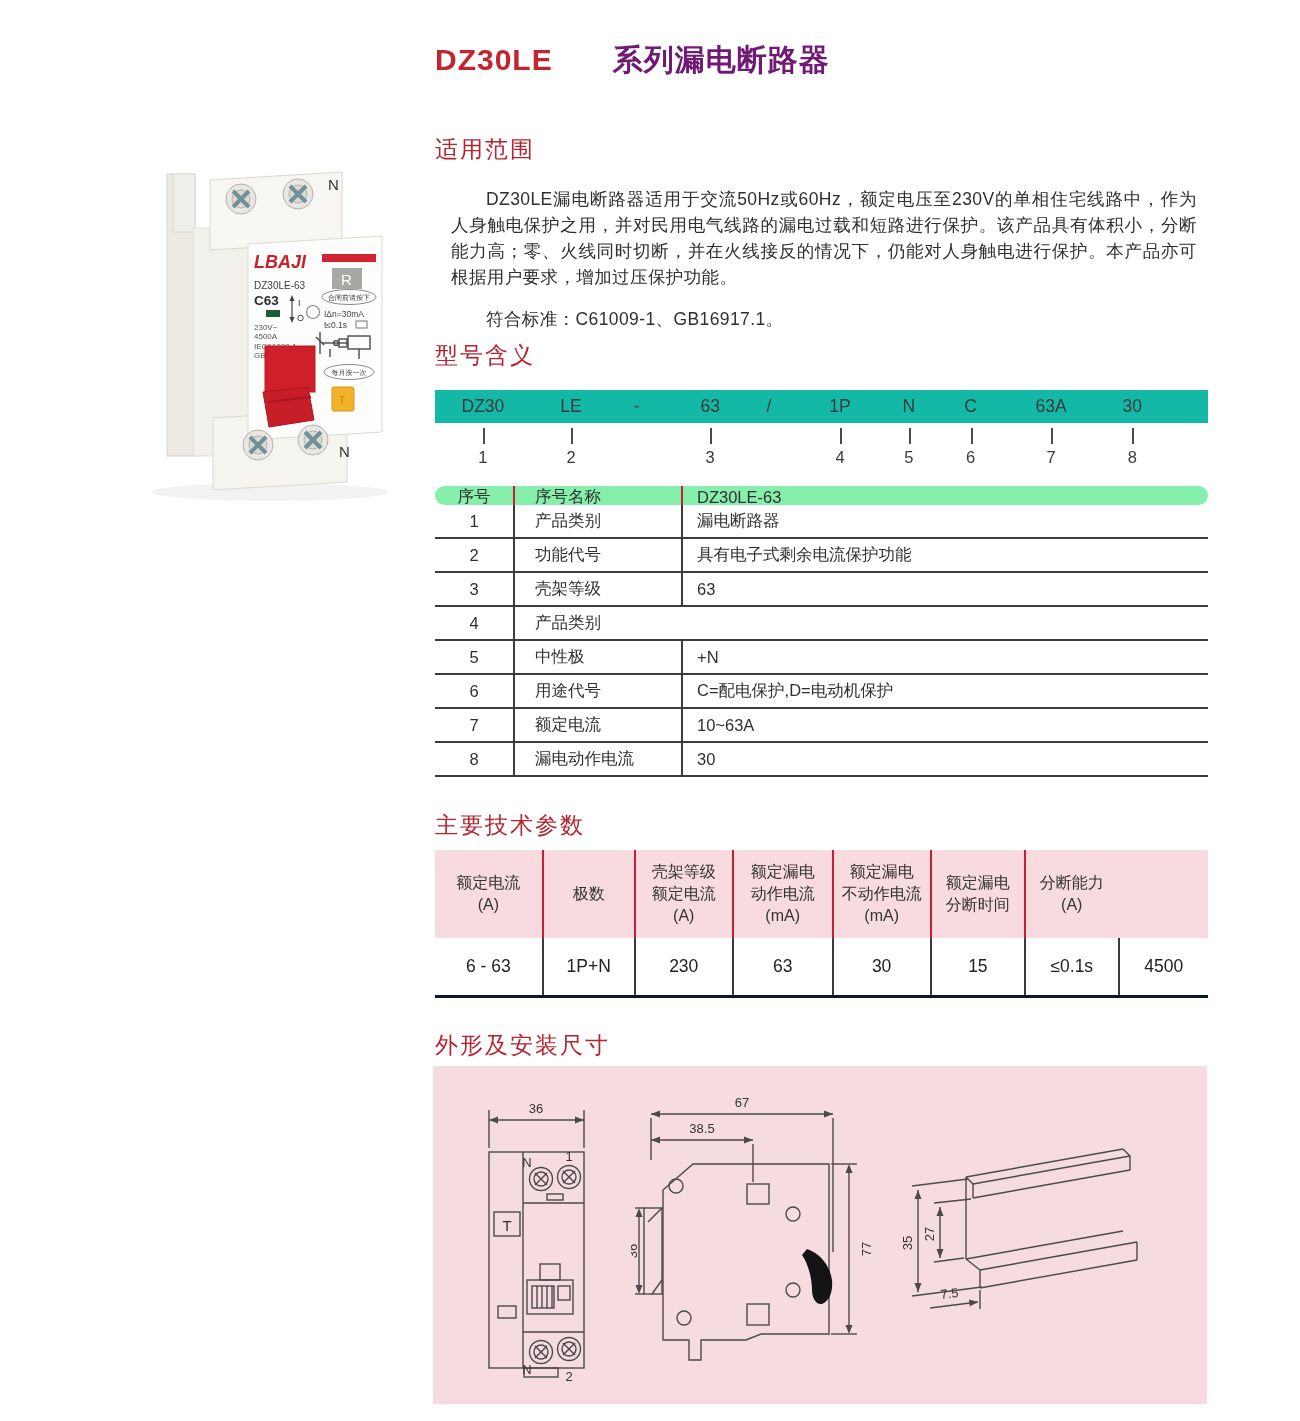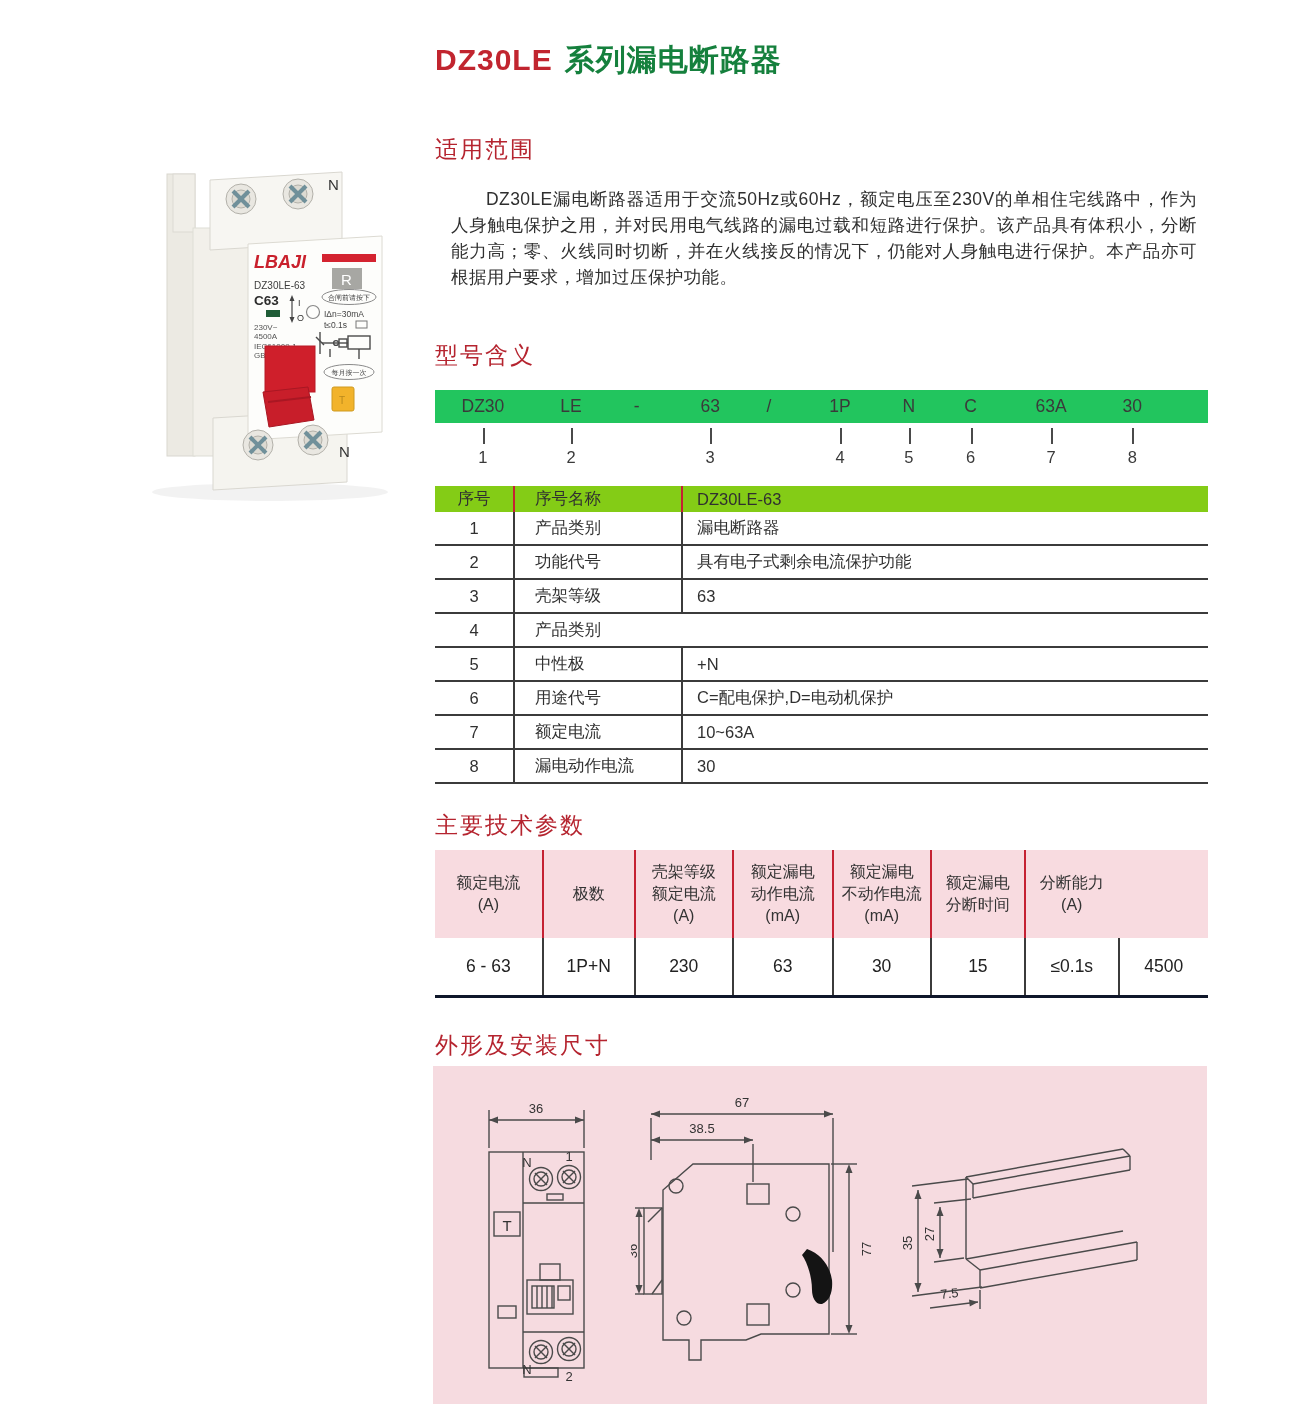--- a/index.html
+++ b/index.html
@@ -5,37 +5,37 @@
   html,body{margin:0;padding:0;}
   body{
     width:1300px;height:1421px;position:relative;background:#ffffff;
     font-family:"Liberation Sans","DejaVu Sans",sans-serif;color:#303030;
     overflow:hidden;
   }
   .abs{position:absolute;}
   
   .doc-title{left:435px;top:40px;font-size:30px;font-weight:700;letter-spacing:1px;}
   .doc-title .model{color:#c1252f;margin-right:12px;}
-  .doc-title .rest{color:#15803d;}
+  .doc-title .rest{color:#701a75;margin-left:48px;}
   .sec-h{font-size:23px;color:#b5242f;letter-spacing:2px;font-weight:500;}
   
   .scope-text{left:435px;top:170px;width:778px;font-size:17.5px;line-height:26px;
     text-align:justify;color:#2f2f2f;letter-spacing:0.4px;}
   .scope-text p{margin:16px;text-indent:2em;}
   
-  .band{left:435px;top:390px;width:773px;height:33px;background:#22c55e;}
+  .band{left:435px;top:390px;width:773px;height:33px;background:#14b8a6;}
   .band span{position:absolute;top:6px;transform:translateX(-50%);font-size:17.5px;color:#3a3a3a;}
   .ticks{left:435px;top:428px;width:773px;height:18px;}
   .ticks i{position:absolute;top:0;height:16px;border-left:2px solid #4a4a4a;}
   .nums{left:435px;top:448px;width:773px;height:20px;}
   .nums span{position:absolute;transform:translateX(-50%);font-size:16.5px;color:#3a3a3a;}
   
   .mtable{left:435px;top:486px;width:773px;}
   .mrow{display:grid;grid-template-columns:78px 168px 1fr;height:32px;align-items:center;}
-  .mrow.header{background:#84cc16;height:26px;}
+  .mrow.header{background:#86efac;height:19px;border-radius:11px;}
   .mrow.header .c2,.mrow.header .c3{border-left:2.5px solid #c52133;height:100%;display:flex;align-items:center;}
   .mrow.body{border-bottom:2px solid #3b3b3b;}
   .mrow.body .c2,.mrow.body .c3{border-left:2px solid #3b3b3b;height:100%;display:flex;align-items:center;}
   .mrow .c1{text-align:center;font-size:16.5px;}
   .mrow .c2{padding-left:20px;font-size:16.5px;}
   .mrow .c3{padding-left:14px;font-size:16.5px;}
   
   .ttable{left:435px;top:850px;width:773px;}
   .trow{display:grid;grid-template-columns:13.8fr 11.9fr 12.7fr 12.9fr 12.7fr 12.2fr 12.1fr 11.7fr;}
   .trow.header{background:#f8dbe0;height:88px;}
@@ -144,20 +144,21 @@
   <g>
     <rect x="272" y="247" width="22" height="24" rx="2" fill="#f2b32b" stroke="#cf9a20"></rect>
     <text x="279" y="264" font-size="10" fill="#b98a1d">T</text>
   </g>
 </svg>
 </div>
 
 <div class="abs sec-h" style="left:435px;top:134px;">适用范围</div>
 <div class="abs scope-text">
   <p>DZ30LE漏电断路器适用于交流50Hz或60Hz，额定电压至230V的单相住宅线路中，作为人身触电保护之用，并对民用电气线路的漏电过载和短路进行保护。该产品具有体积小，分断能力高；零、火线同时切断，并在火线接反的情况下，仍能对人身触电进行保护。本产品亦可根据用户要求，增加过压保护功能。</p>
+  <p>符合标准：C61009-1、GB16917.1。</p>
 </div>
 
 <div class="abs sec-h" style="left:435px;top:340px;">型号含义</div>
 
 <div class="abs band">
   <span style="left:6.2%">DZ30</span>
   <span style="left:17.6%">LE</span>
   <span style="left:26.1%">-</span>
   <span style="left:35.6%">63</span>
   <span style="left:43.2%">/</span>

